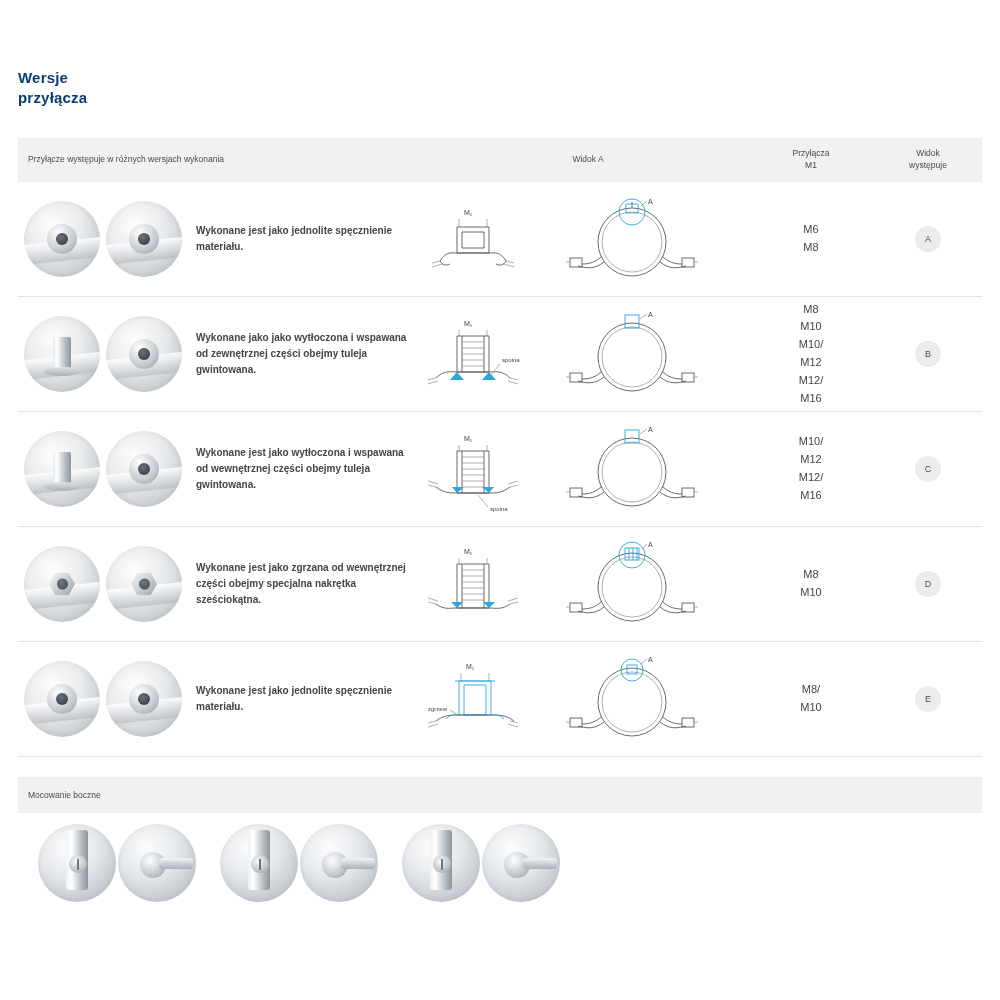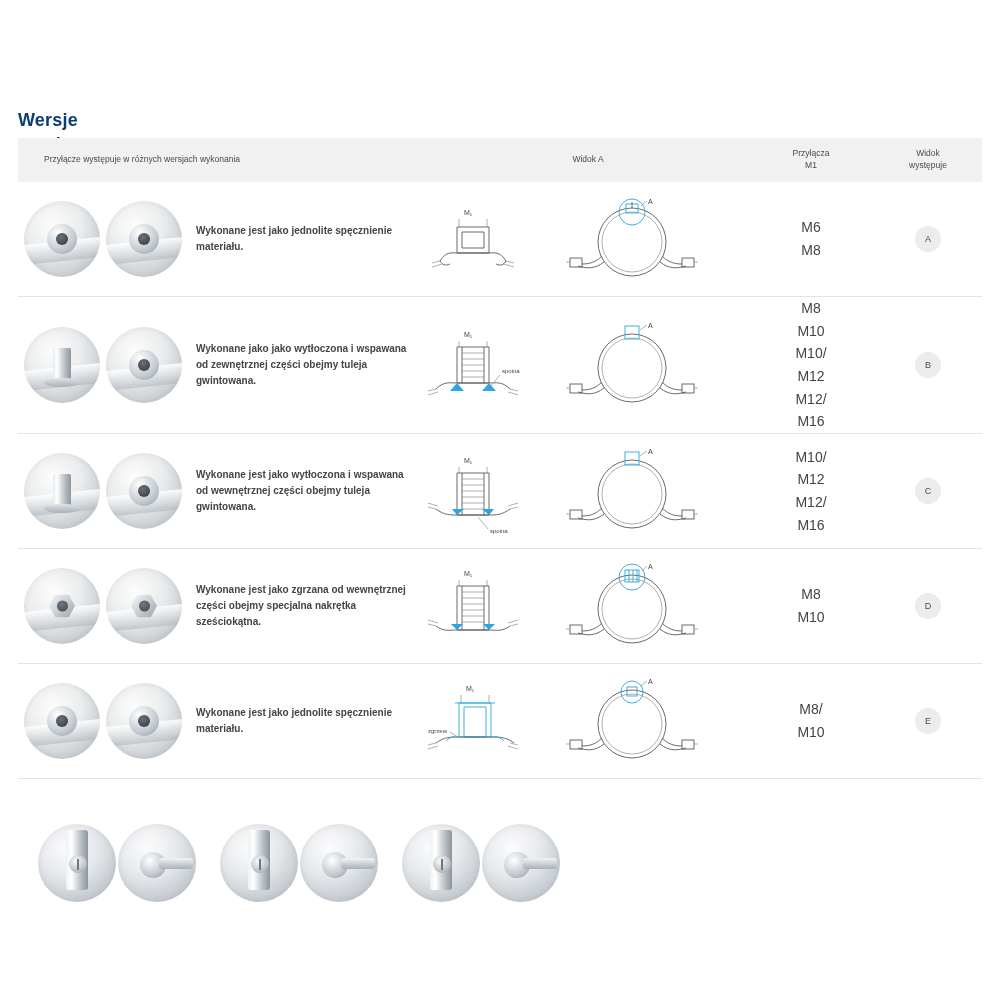--- a/index.html
+++ b/index.html
@@ -21,26 +21,25 @@
     height: 1000px;
     box-sizing: border-box;
     padding: 0 18px;
   }
 
   
   .title {
     position: absolute;
     left: 18px;
     top: 68px;
-    font-size: 18px;
+    font-size: 15px;
     font-weight: bold;
     color: #0b3d73;
     line-height: 1.35;
     letter-spacing: .2px;
-    margin-top: 40px;
   }
 
   
   .tbl {
     position: absolute;
     left: 18px;
     top: 138px;
     width: 964px;
     border-collapse: collapse;
     table-layout: fixed;
@@ -53,21 +52,21 @@
     background: #f1f1f1;
     height: 44px;
     font-size: 8.5px;
     color: #4a4a4a;
     font-weight: normal;
     text-align: center;
     line-height: 1.4;
   }
   .head-row td.left {
     text-align: left;
-    padding-left: 26px;
+    padding-left: 10px;
     margin-left: 40px;
   }
   .head-row td.viewa {
     text-align: center;
     padding-left: 12px;
   }
 
   .data-row td {
     border-bottom: 1px solid #e3e3e3;
     height: 114px;
@@ -81,21 +80,21 @@
   .col-ver   { width: 108px; }
 
   .desc {
     font-size: 10px;
     line-height: 1.62;
     color: #444;
     padding-right: 16px;
     font-weight: bold;
   }
   .m1 {
-    font-size: 14px;
+    font-size: 11px;
     line-height: 1.62;
     text-align: center;
     color: #444;
   }
   .ver-cell { text-align: center; }
   .ver-badge {
     display: inline-block;
     width: 26px;
     height: 26px;
     line-height: 26px;
@@ -545,20 +544,23 @@
           </svg>
         </div>
       </td>
       <td class="m1"><span style="white-space:pre-line">M8/
 M10</span></td>
       <td class="ver-cell"><span class="ver-badge">E</span></td>
     </tr>
   </tbody>
     </table>
 
+  <div class="band">
+    <span>Mocowanie boczne</span>
+  </div>
 
   <div class="bottom-photos">
     <div class="bgroup">
       <div class="bphoto">
           <div class="pipe"></div>
           <div class="screwhead"></div>
         </div>
       <div class="bphoto">
           <div class="washer"></div>
           <div class="bolt"></div>

